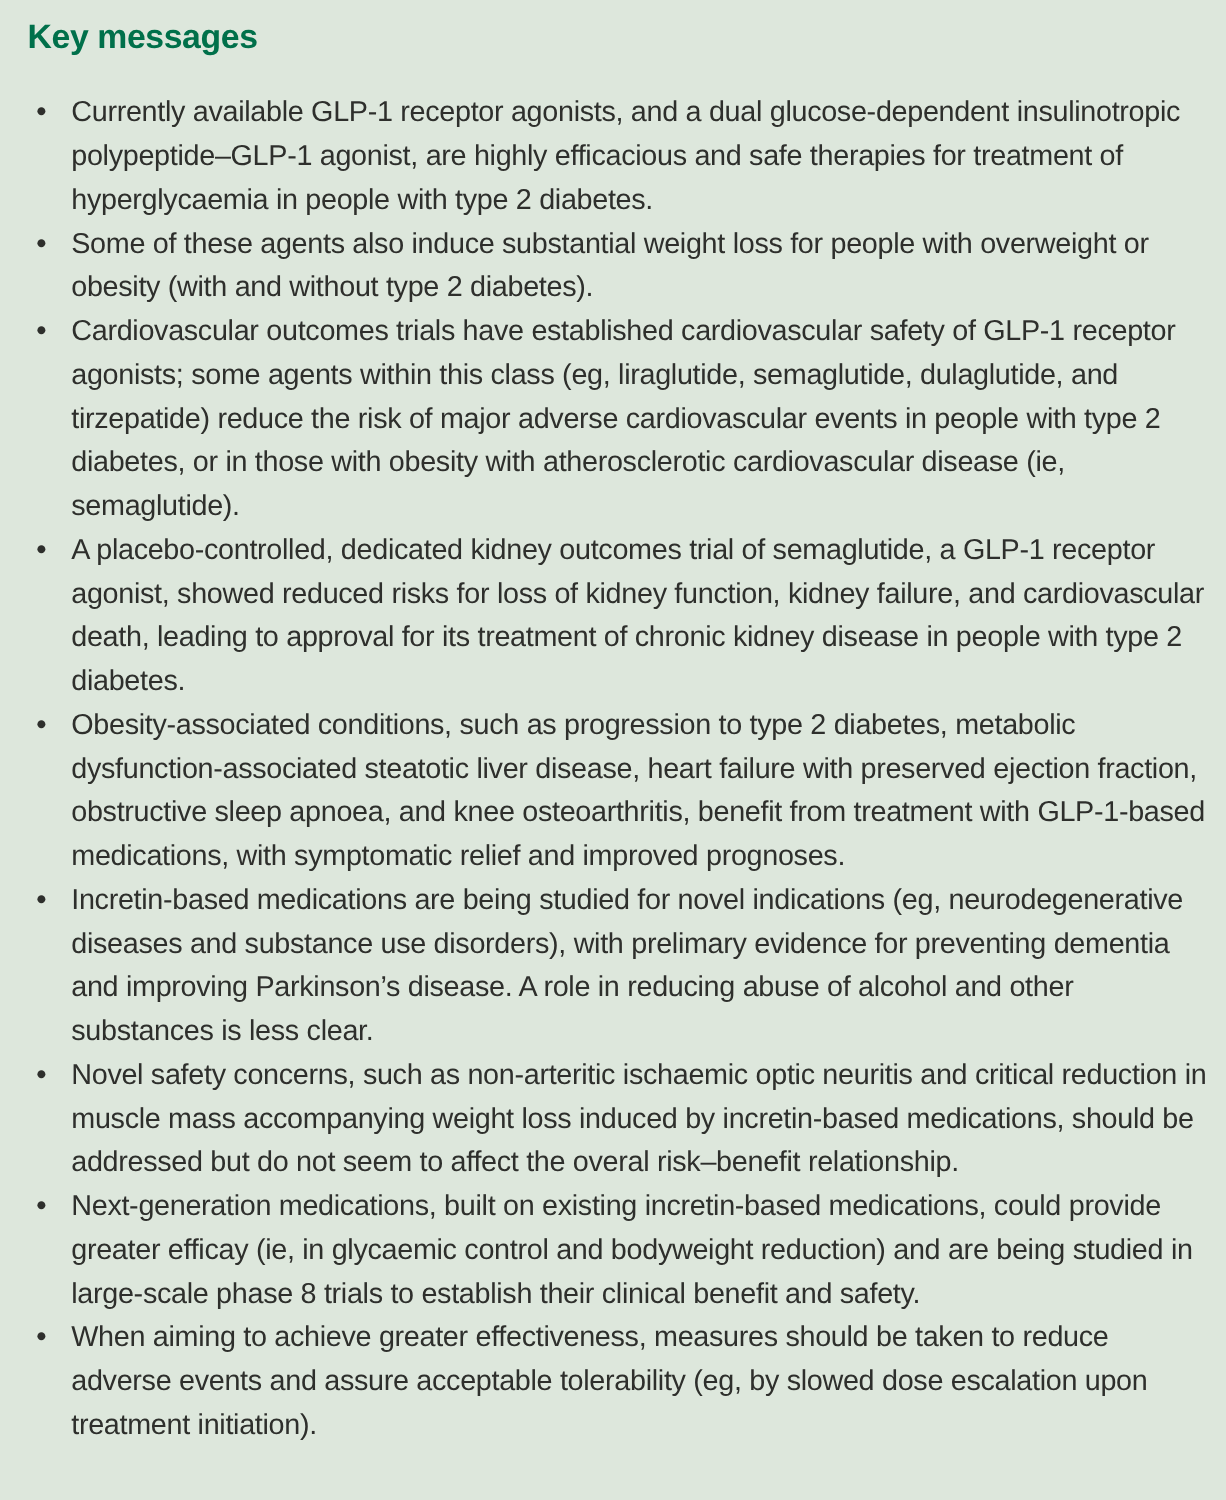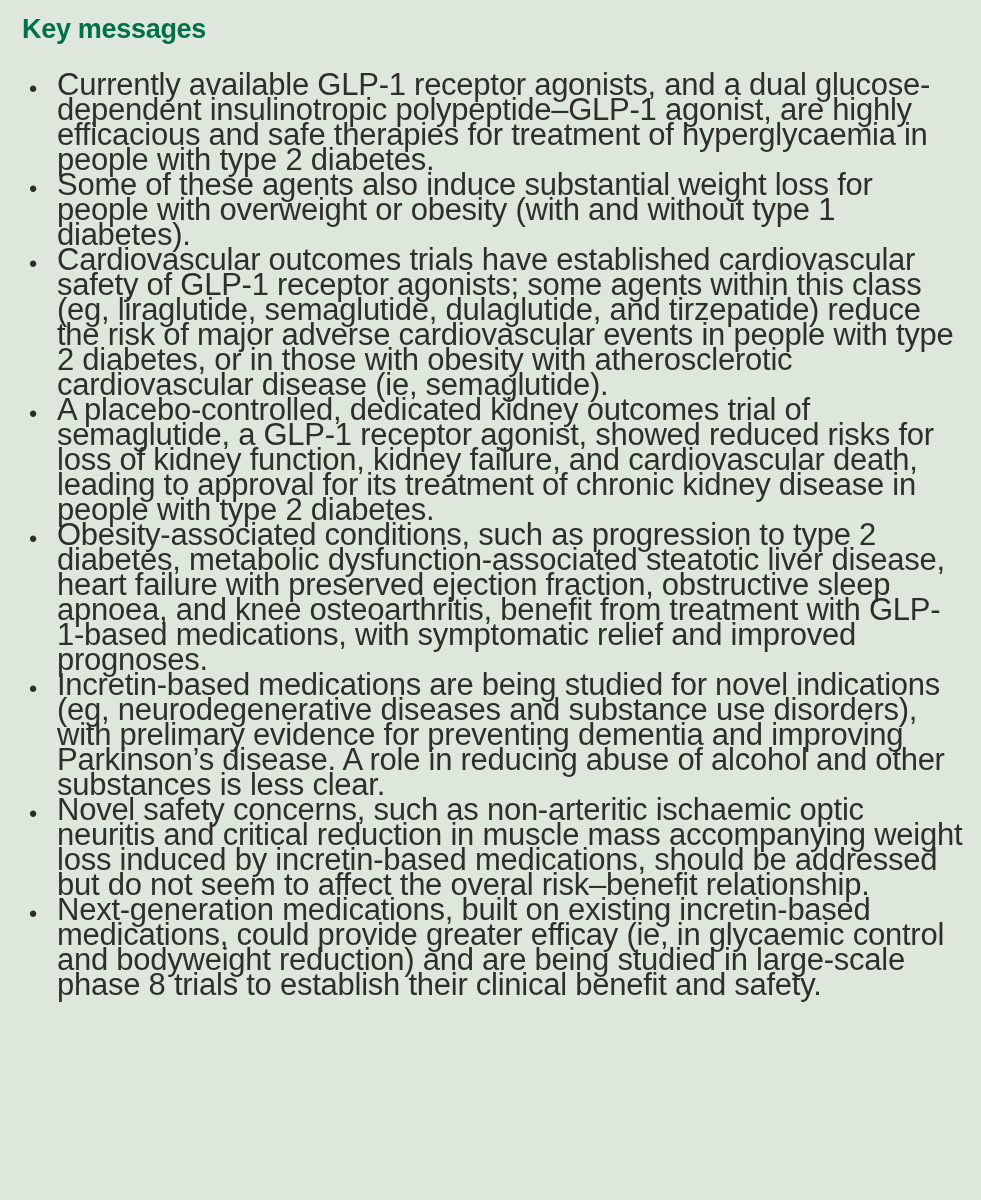--- a/index.html
+++ b/index.html
@@ -33,22 +33,22 @@
     color: var(--title);
   }
   ul.messages {
     list-style: none;
     margin: 0;
     padding: 0;
   }
   ul.messages li {
     position: relative;
     padding-left: 35px;
-    font-size: 31px;
-    line-height: 25px;
+    font-size: 23px;
+    line-height: 35px;
     letter-spacing: -0.25px;
     color: var(--text);
   }
   ul.messages li::before {
     content: "\2022";
     position: absolute;
     left: 7px;
     top: 0;
     font-size: 23.5px;
     line-height: 35px;
@@ -56,21 +56,22 @@
   }
 </style>
 </head>
 <body>
 
 <div class="panel">
   <h1 class="panel-title">Key messages</h1>
 
   <ul class="messages">
     <li>Currently available GLP-1 receptor agonists, and a dual glucose-dependent insulinotropic polypeptide–GLP-1 agonist, are highly efficacious and safe therapies for treatment of hyperglycaemia in people with type 2 diabetes.</li>
-    <li>Some of these agents also induce substantial weight loss for people with overweight or obesity (with and without type 1 diabetes).</li>
+    <li>Some of these agents also induce substantial weight loss for people with overweight or obesity (with and without type 2 diabetes).</li>
     <li>Cardiovascular outcomes trials have established cardiovascular safety of GLP-1 receptor agonists; some agents within this class (eg, liraglutide, semaglutide, dulaglutide, and tirzepatide) reduce the risk of major adverse cardiovascular events in people with type 2 diabetes, or in those with obesity with atherosclerotic cardiovascular disease (ie, semaglutide).</li>
     <li>A placebo-controlled, dedicated kidney outcomes trial of semaglutide, a GLP-1 receptor agonist, showed reduced risks for loss of kidney function, kidney failure, and cardiovascular death, leading to approval for its treatment of chronic kidney disease in people with type 2 diabetes.</li>
     <li>Obesity-associated conditions, such as progression to type 2 diabetes, metabolic dysfunction-associated steatotic liver disease, heart failure with preserved ejection fraction, obstructive sleep apnoea, and knee osteoarthritis, benefit from treatment with GLP-1-based medications, with symptomatic relief and improved prognoses.</li>
     <li>Incretin-based medications are being studied for novel indications (eg, neurodegenerative diseases and substance use disorders), with prelimary evidence for preventing dementia and improving Parkinson’s disease. A role in reducing abuse of alcohol and other substances is less clear.</li>
     <li>Novel safety concerns, such as non-arteritic ischaemic optic neuritis and critical reduction in muscle mass accompanying weight loss induced by incretin-based medications, should be addressed but do not seem to affect the overal risk–benefit relationship.</li>
     <li>Next-generation medications, built on existing incretin-based medications, could provide greater efficay (ie, in glycaemic control and bodyweight reduction) and are being studied in large-scale phase 8 trials to establish their clinical benefit and safety.</li>
+    <li>When aiming to achieve greater effectiveness, measures should be taken to reduce adverse events and assure acceptable tolerability (eg, by slowed dose escalation upon treatment initiation).</li>
   </ul>
 </div>
 
 </body></html>

